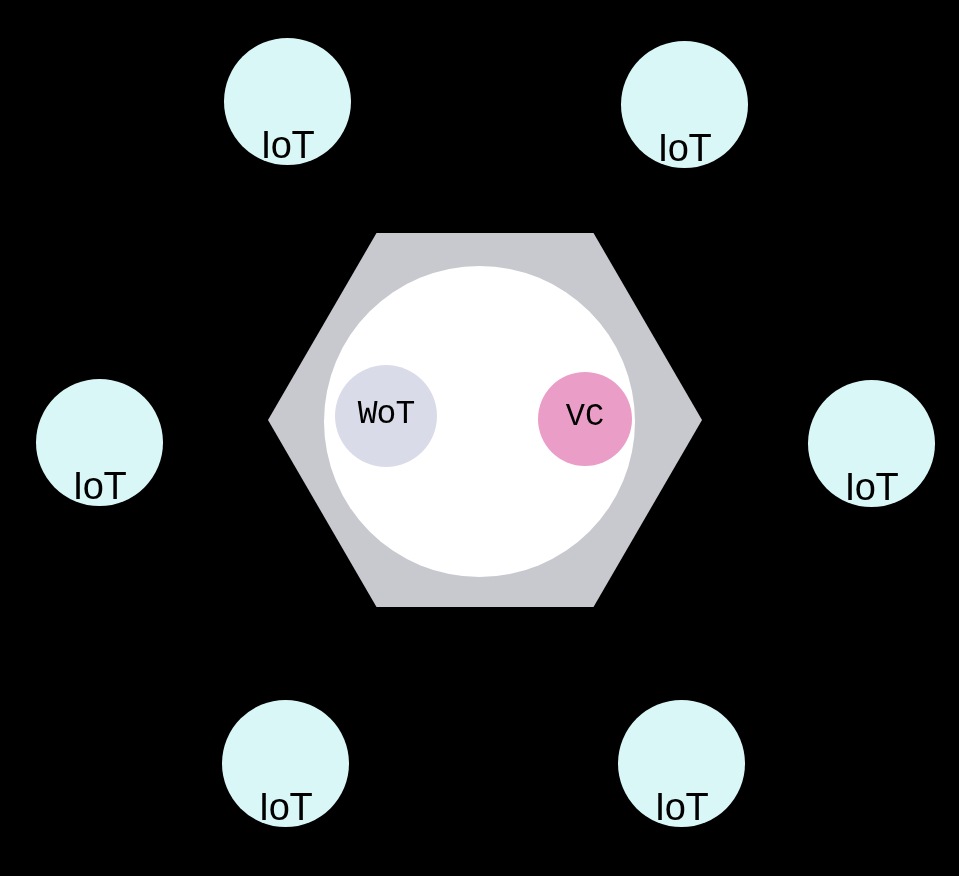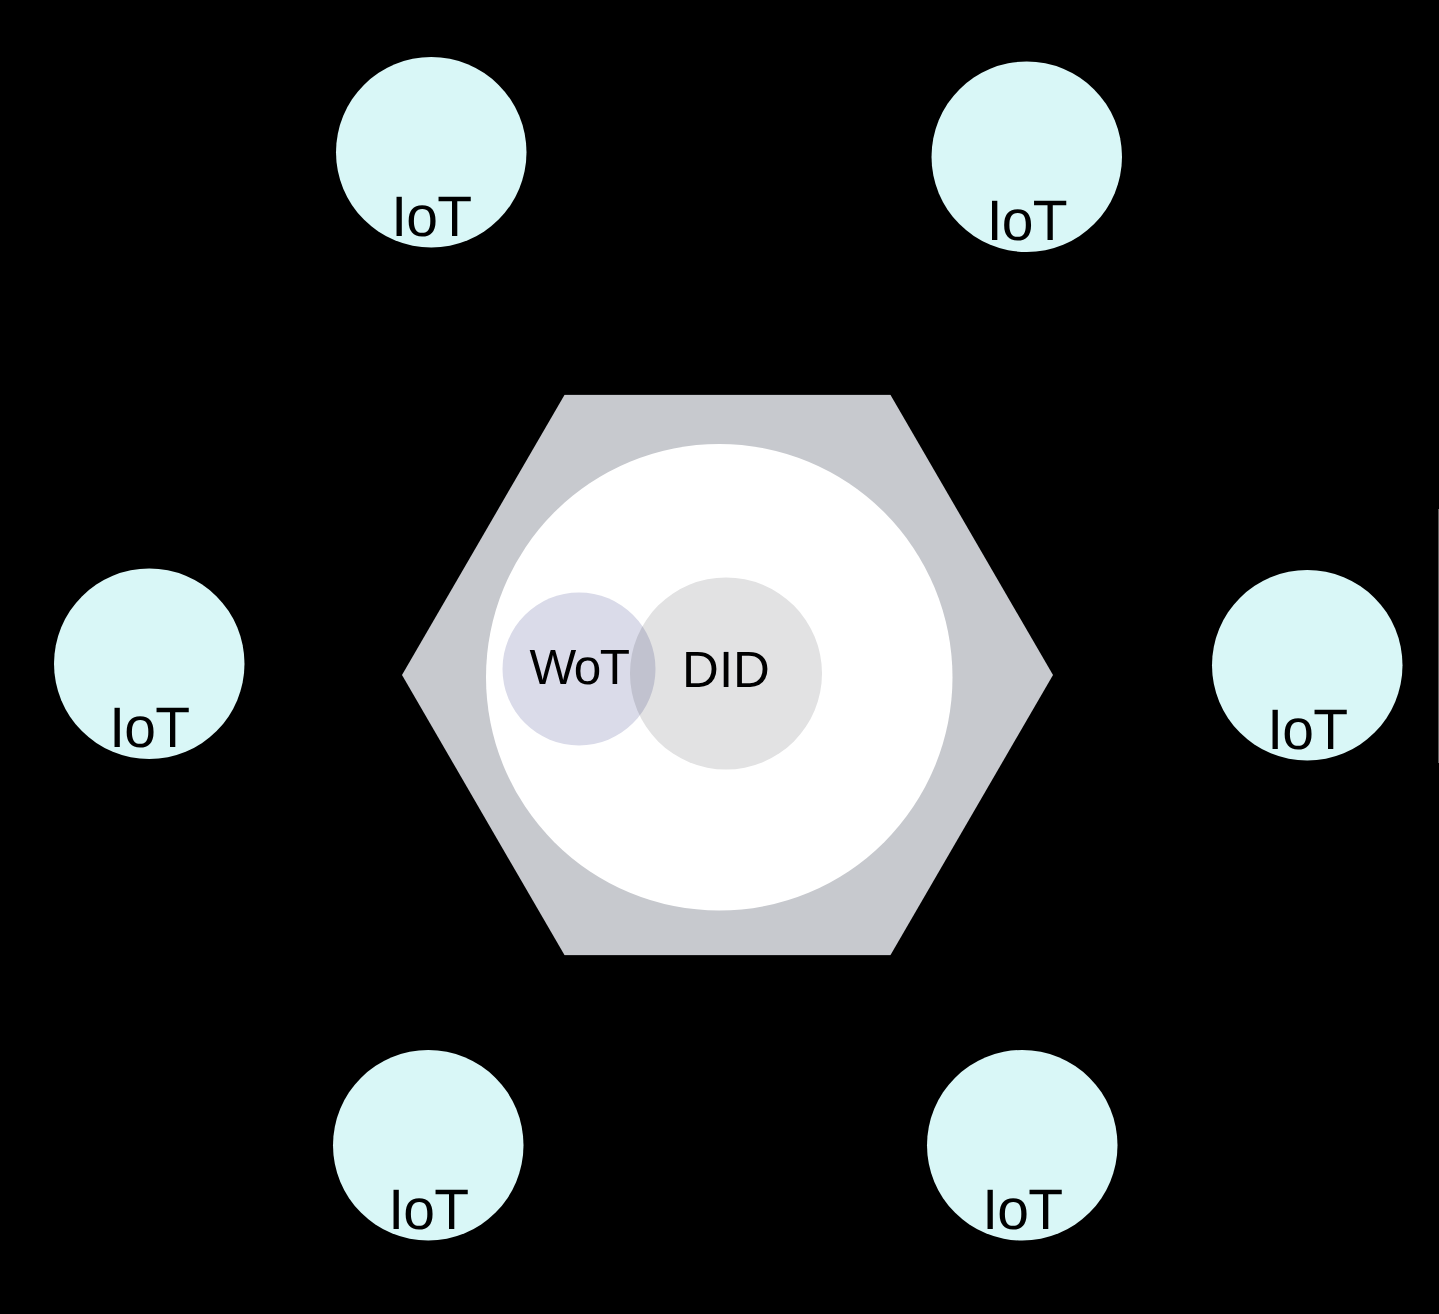--- a/index.html
+++ b/index.html
@@ -38,24 +38,25 @@
   .pos-top-left     { left: 224px; top: 38px;  }
   .pos-top-right    { left: 621px; top: 41px;  }
   .pos-middle-left  { left: 36px;  top: 379px; }
   .pos-middle-right { left: 808px; top: 380px; }
   .pos-bottom-left  { left: 222px; top: 700px; }
   .pos-bottom-right { left: 618px; top: 700px; }
 
   .center-group {
     position: absolute;
     left: 268px;
-    top: 263px;
+    top: 233px;
     width: 434px;
     height: 374px;
     isolation: isolate;
+    font-family: Liberation Mono, monospace;
   }
   .hexagon {
     position: absolute;
     left: 0;
     top: 0;
     width: 434px;
     height: 374px;
     clip-path: polygon(0% 50%, 25% 0%, 75% 0%, 100% 50%, 75% 100%, 25% 100%);
   }
   .hex-inner-circle {
@@ -107,24 +108,24 @@
 <div class="stage" style="background-color: rgb(0, 0, 0);">
 
   <div class="center-group">
     <div class="hexagon" style="background-color: rgb(199, 201, 206);"></div>
     <div class="hex-inner-circle" style="background-color: rgb(255, 255, 255);"></div>
 
     <div class="venn-circle venn-wot" style="background-color: rgb(218, 219, 233);">
       <span class="venn-label" style="color: rgb(0, 0, 0);">WoT</span>
     </div>
 
-    <div class="venn-circle venn-did" style="background-color: rgb(226, 226, 227);">
-      <span class="venn-label" style="color: rgb(0, 0, 0);">DID</span>
+
+    <div class="venn-circle venn-vc" style="background-color: rgb(234, 157, 199);">
+      <span class="venn-label" style="color: rgb(0, 0, 0);">VC</span>
     </div>
-
   </div>
 
   <div class="node-circle pos-top-left" style="background-color: rgb(217, 247, 247);">
     <span class="node-label" style="color: rgb(0, 0, 0);">IoT</span>
   </div>
 
   <div class="node-circle pos-top-right" style="background-color: rgb(217, 247, 247);">
     <span class="node-label" style="color: rgb(0, 0, 0);">IoT</span>
   </div>
 

